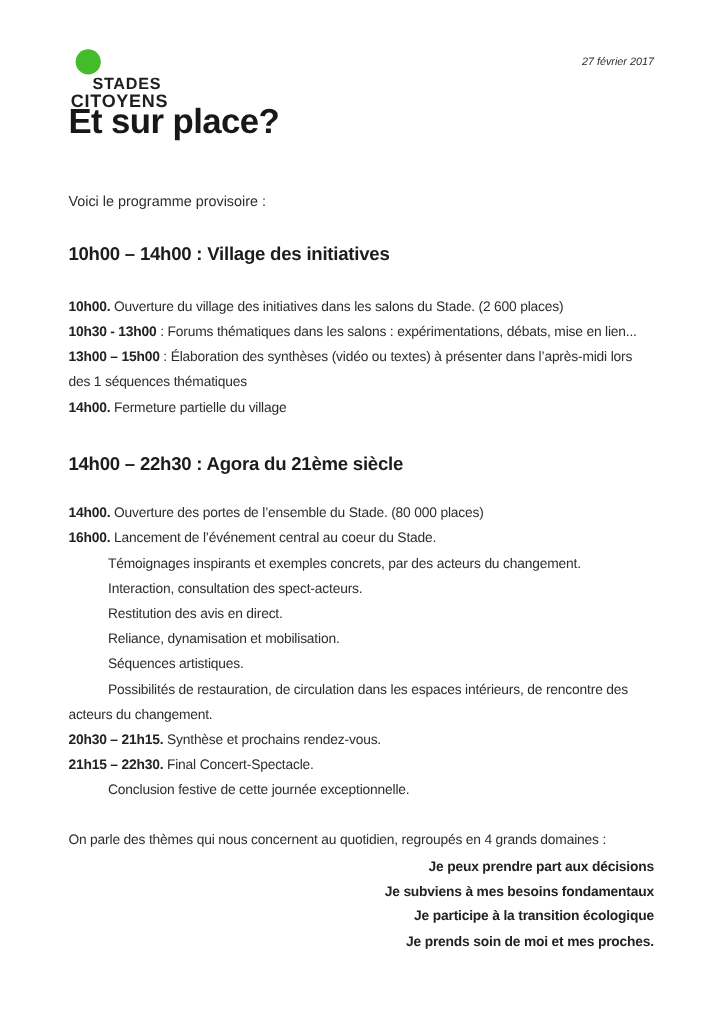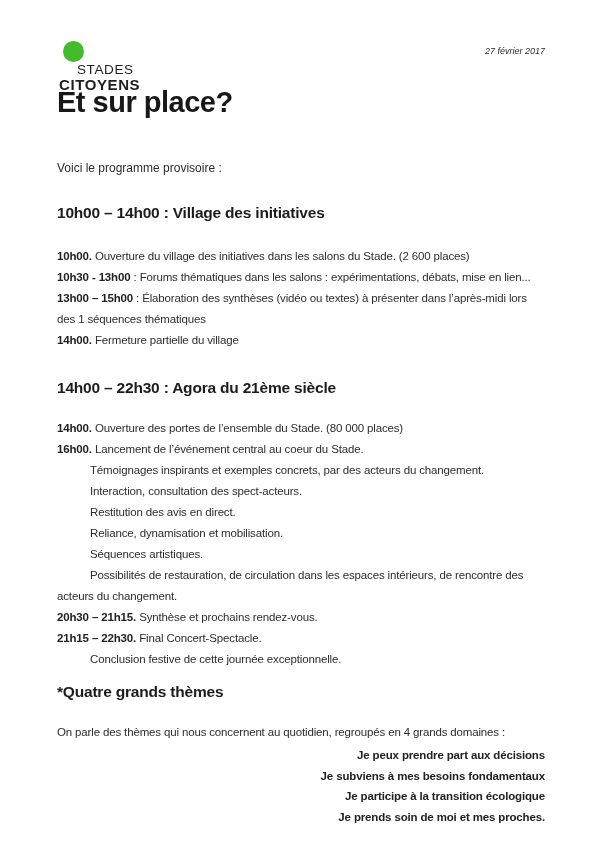--- a/index.html
+++ b/index.html
@@ -30,21 +30,21 @@
     width: 21px;
     height: 21px;
     border-radius: 50%;
     background: #44bb2b;
   }
   .logo-line1 {
     position: absolute;
     left: 20px;
     top: 62px;
     font-size: 13.5px;
-    font-weight: 400;
+    font-weight: 700;
     letter-spacing: 0.6px;
     color: #1e1e1e;
   }
   .logo-line2 {
     position: absolute;
     left: 2px;
     top: 76px;
     font-size: 15px;
     font-weight: 700;
     letter-spacing: 0.6px;
@@ -172,21 +172,20 @@
     <p class="line indent"><span>Restitution des avis en direct.</span></p>
     <p class="line indent"><span>Reliance, dynamisation et mobilisation.</span></p>
     <p class="line indent"><span>Séquences artistiques.</span></p>
     <p class="line indent"><span>Possibilités de restauration, de circulation dans les espaces intérieurs, de rencontre des</span></p>
     <p class="line"><span>acteurs du changement.</span></p>
     <p class="line"><span class="time">20h30 – 21h15.</span><span> Synthèse et prochains rendez-vous.</span></p>
     <p class="line"><span class="time">21h15 – 22h30.</span><span> Final Concert-Spectacle.</span></p>
     <p class="line indent"><span>Conclusion festive de cette journée exceptionnelle.</span></p>
   </div>
 
-  <h2 class="themes-heading">*Quatre grands thèmes</h2>
   <p class="themes-intro">On parle des thèmes qui nous concernent au quotidien, regroupés en 4 grands domaines :</p>
   <div class="themes-list">
     <p class="theme-line">Je peux prendre part aux décisions</p>
     <p class="theme-line">Je subviens à mes besoins fondamentaux</p>
     <p class="theme-line">Je participe à la transition écologique</p>
     <p class="theme-line">Je prends soin de moi et mes proches.</p>
   </div>
 
 </div>
 

